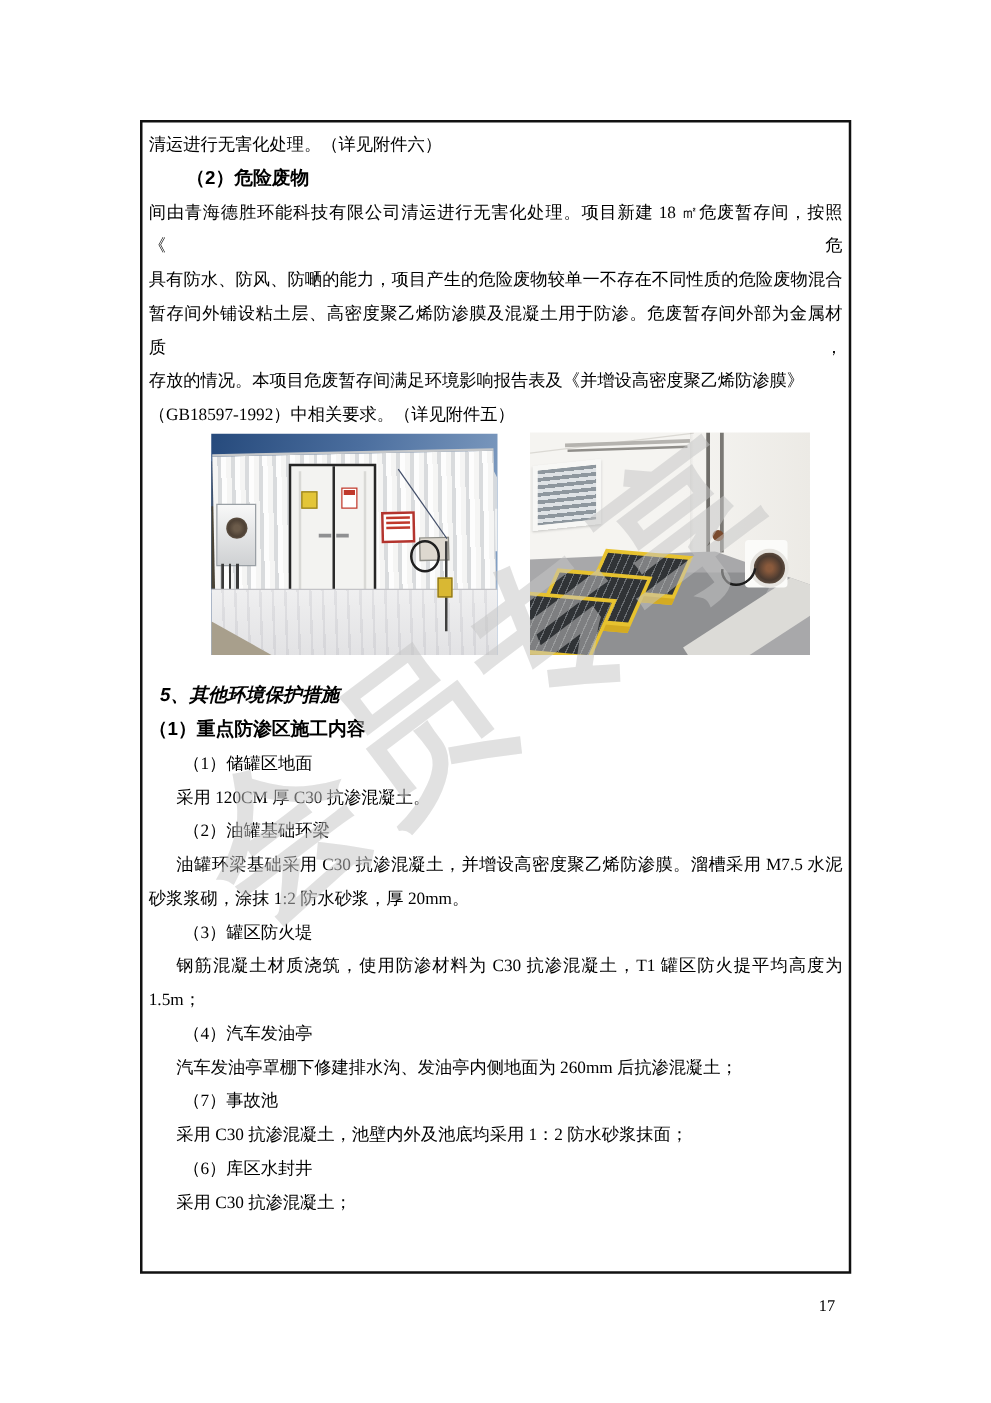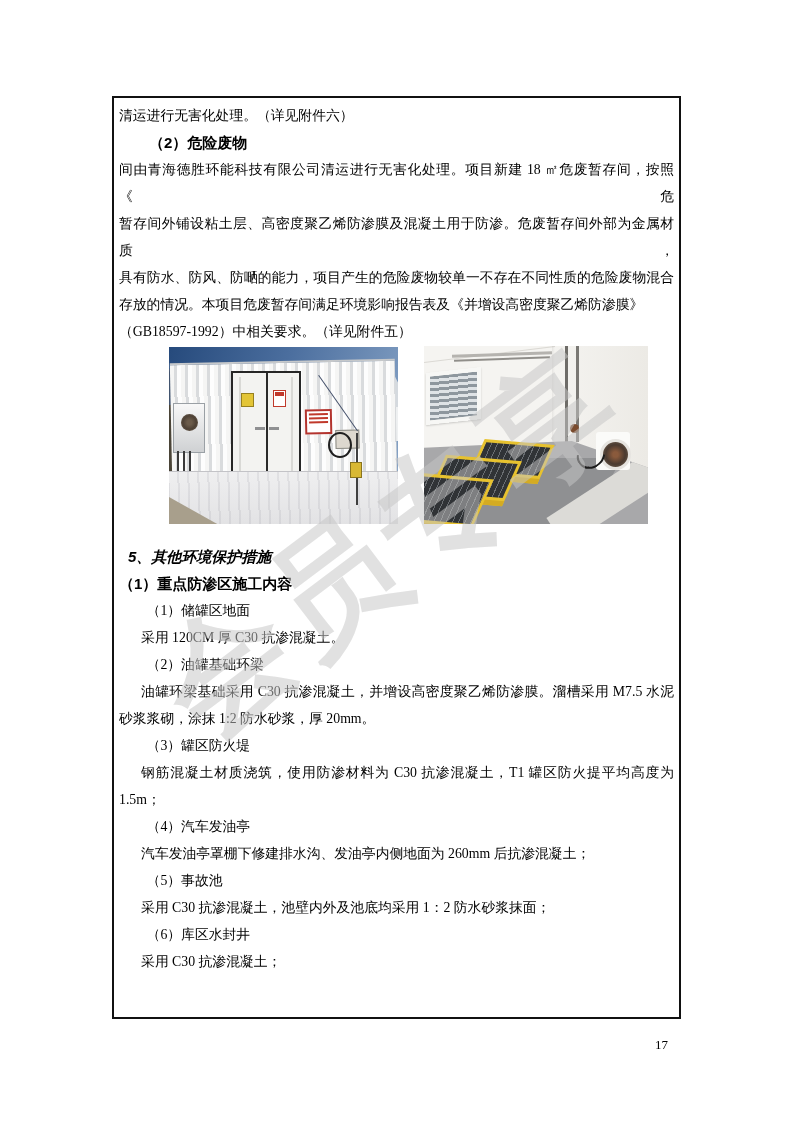--- a/index.html
+++ b/index.html
@@ -100,22 +100,22 @@
 <body>
 
 <div class="doc-cell">
 
   <p class="ln">清运进行无害化处理。（详见附件六）</p>
 
   <p class="ln hd ind2">（2）危险废物</p>
 
   <div>
     <p class="ln jfull">间由青海德胜环能科技有限公司清运进行无害化处理。项目新建 18 ㎡危废暂存间，按照《危</p>
+    <p class="ln jfull">具有防水、防风、防嗮的能力，项目产生的危险废物较单一不存在不同性质的危险废物混合</p>
     <p class="ln jfull">暂存间外铺设粘土层、高密度聚乙烯防渗膜及混凝土用于防渗。危废暂存间外部为金属材质，</p>
-    <p class="ln jfull">具有防水、防风、防嗮的能力，项目产生的危险废物较单一不存在不同性质的危险废物混合</p>
     <p class="ln">存放的情况。本项目危废暂存间满足环境影响报告表及《并增设高密度聚乙烯防渗膜》</p>
     <p class="ln">（GB18597-1992）中相关要求。（详见附件五）</p>
   </div>
 
   <div class="photos">
 
     <div class="photo ph-ext">
       <div class="abs hill-l"></div>
       <div class="abs mtn-r"></div>
       <div class="abs bush-l"></div>
@@ -189,21 +189,21 @@
   <p class="ln ind2">（2）油罐基础环梁</p>
   <p class="ln ind16 jfull">油罐环梁基础采用 C30 抗渗混凝土，并增设高密度聚乙烯防渗膜。溜槽采用 M7.5 水泥</p>
   <p class="ln">砂浆浆砌，涂抹 1:2 防水砂浆，厚 20mm。</p>
 
   <p class="ln ind2">（3）罐区防火堤</p>
   <p class="ln ind16 jfull">钢筋混凝土材质浇筑，使用防渗材料为 C30 抗渗混凝土，T1 罐区防火提平均高度为 1.5m；</p>
 
   <p class="ln ind2">（4）汽车发油亭</p>
   <p class="ln ind16">汽车发油亭罩棚下修建排水沟、发油亭内侧地面为 260mm 后抗渗混凝土；</p>
 
-  <p class="ln ind2">（5）事故池</p>
+  <p class="ln ind2">（7）事故池</p>
   <p class="ln ind16">采用 C30 抗渗混凝土，池壁内外及池底均采用 1：2 防水砂浆抹面；</p>
 
   <p class="ln ind2">（6）库区水封井</p>
   <p class="ln ind16">采用 C30 抗渗混凝土；</p>
 
 </div>
 
 <div class="watermark">会员专享</div>
 
 <div class="page-num">17</div>

